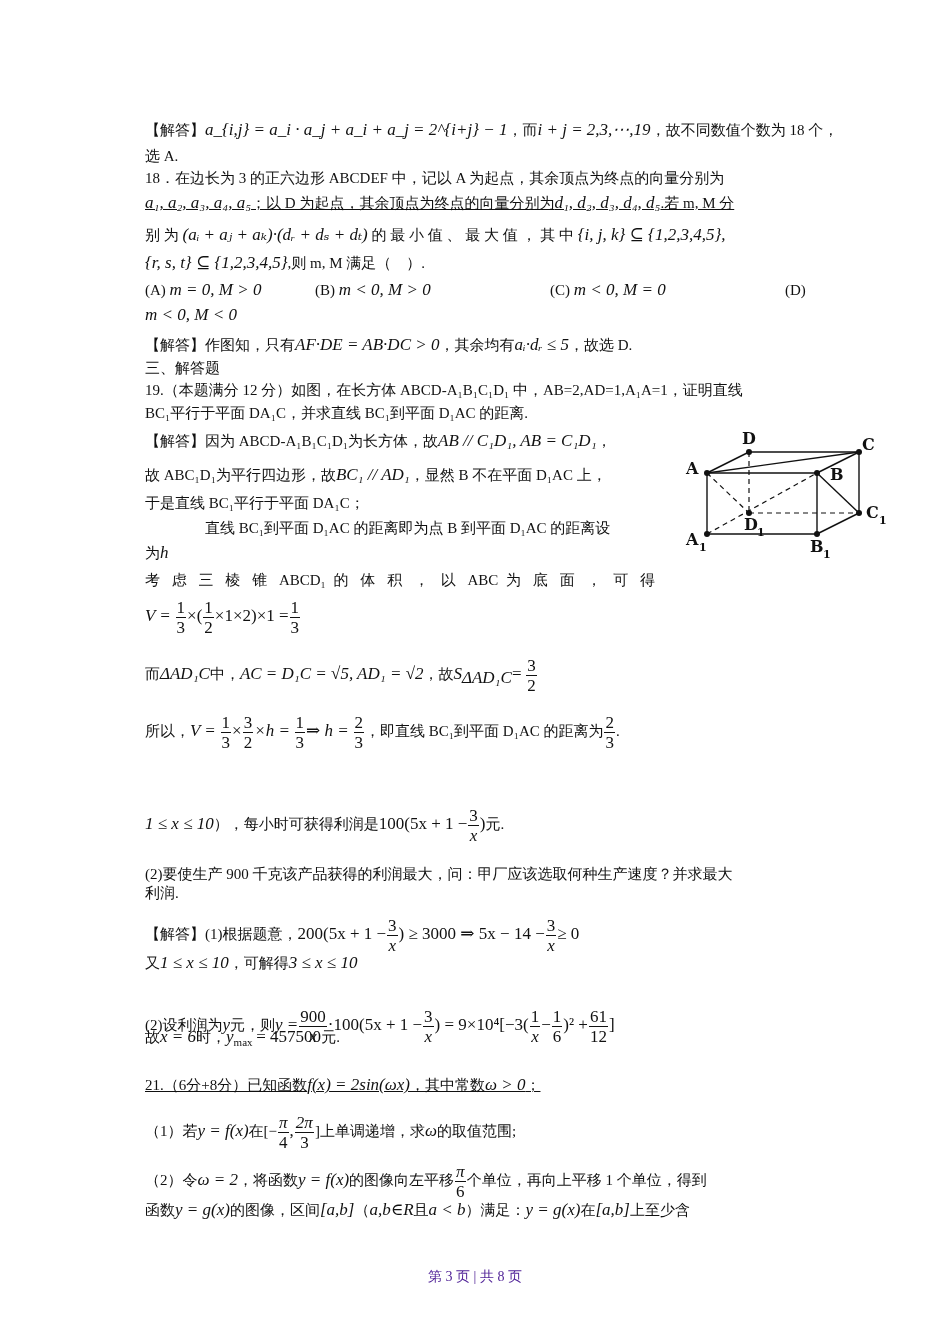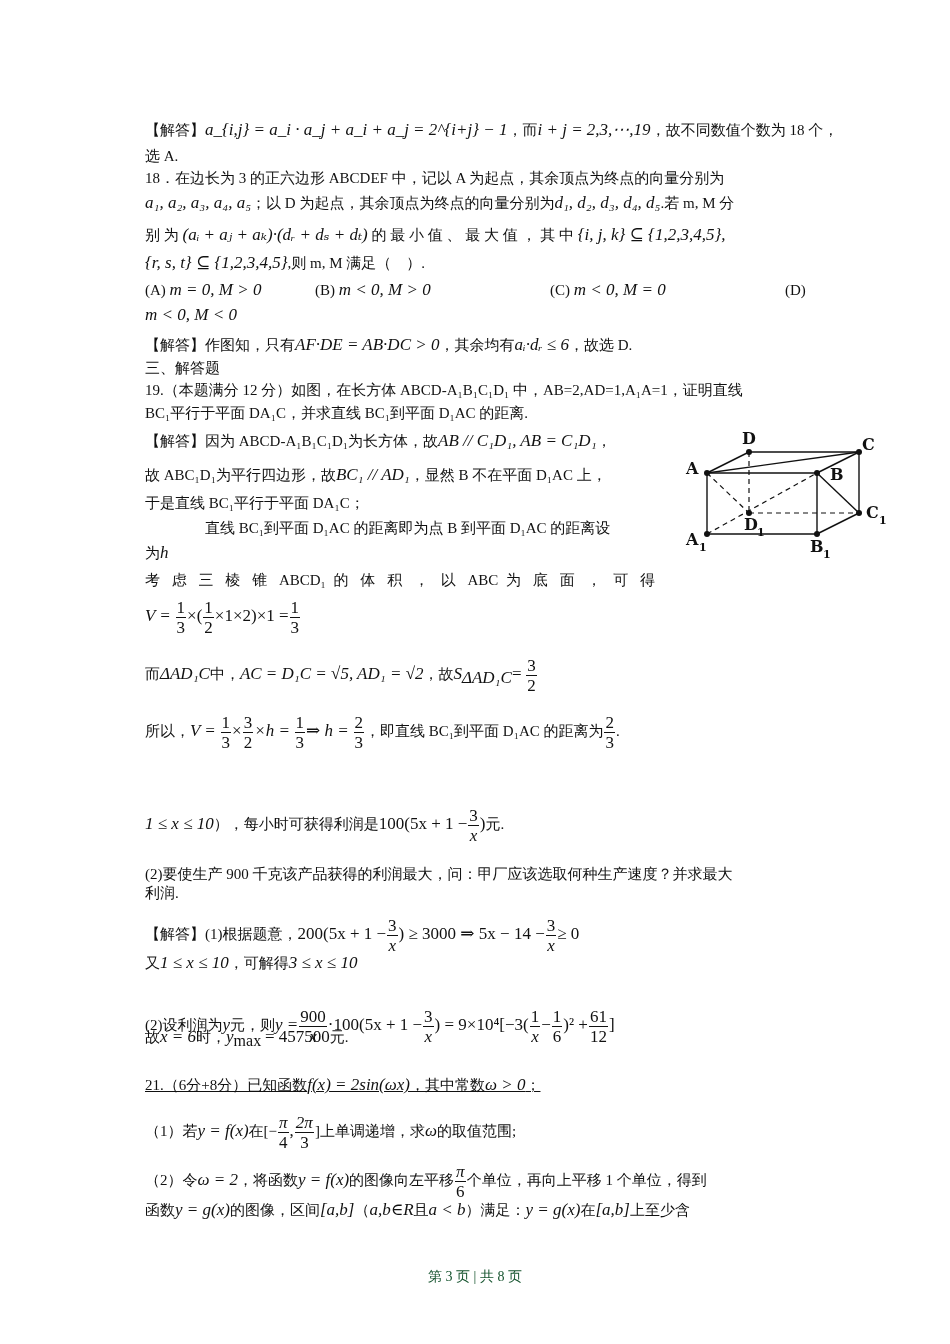--- a/index.html
+++ b/index.html
@@ -2,60 +2,60 @@
 <html><head>
 <meta charset="utf-8">
 <style>
   html, body { margin: 0; padding: 0; background: #ffffff; }
   body { width: 950px; height: 1344px; position: relative; overflow: hidden;
          font-family: "Liberation Serif", "DejaVu Serif", serif; color: #111; }
   .page { position: absolute; left: 0; top: 0; width: 950px; height: 1344px; background: #fff; }
   .ln { position: absolute; left: 145px; font-size: 15px; line-height: 20px; white-space: nowrap; }
   .m { font-family: "Liberation Serif", "DejaVu Serif", serif; font-style: italic; font-size: 17px; }
   .mu { font-family: "Liberation Serif", "DejaVu Serif", serif; font-size: 17px; }
-  sub, sup { font-size: 16px; }
+  sub, sup { font-size: 11px; }
   .frac { display: inline-block; vertical-align: middle; text-align: center; font-size: 17px; line-height: 19px; margin: 0 1px; }
   .frac > span { display: block; padding: 0 1px; }
   .frac > span.num { border-bottom: 1px solid #111; }
-  .footer { position: absolute; top: 1268px; left: 0; width: 950px; text-align: center; font-size: 14px; color: #14532d; }
+  .footer { position: absolute; top: 1268px; left: 0; width: 950px; text-align: center; font-size: 14px; color: #4c1d95; }
   .diagram { position: absolute; left: 680px; top: 425px; width: 220px; height: 140px; }
   .just { text-align-last: justify; text-align: justify; width: 510px; display: inline-block; }
 </style>
 </head>
 <body>
 
 <div class="page">
 
   <div class="ln" style="top:120px;">
     <span>【解答】</span><span class="m">a_{i,j} = a_i · a_j + a_i + a_j = 2^{i+j} − 1</span><span>，而</span><span class="m">i + j = 2,3,⋯,19</span><span>，故不同数值个数为 18 个，</span>
   </div>
   <div class="ln" style="top:146px;">选 A.</div>
 
   <div class="ln" style="top:168px;">18．在边长为 3 的正六边形 ABCDEF 中，记以 A 为起点，其余顶点为终点的向量分别为</div>
-  <div class="ln" style="top:193px;">
+  <div class="ln" style="top:193px;text-decoration:underline;">
     <span class="m">a₁, a₂, a₃, a₄, a₅</span><span>；以 D 为起点，其余顶点为终点的向量分别为</span><span class="m">d₁, d₂, d₃, d₄, d₅</span><span>.若 m, M 分</span>
   </div>
   <div class="ln" style="top:225px;">
     <span>别 为</span>
     <span class="m">(aᵢ + aⱼ + aₖ)·(dᵣ + dₛ + dₜ)</span>
     <span>的 最 小 值 、 最 大 值 ， 其 中</span>
     <span class="m">{i, j, k} ⊆ {1,2,3,4,5},</span>
   </div>
   <div class="ln" style="top:253px;">
     <span class="m">{r, s, t} ⊆ {1,2,3,4,5}</span><span>,则 m, M 满足（　）.</span>
   </div>
   <div class="ln" style="top:280px; width:660px;">
     <span style="position:absolute; left:0;"><span>(A)</span> <span class="m">m = 0, M &gt; 0</span></span>
     <span style="position:absolute; left:170px;"><span>(B)</span> <span class="m">m &lt; 0, M &gt; 0</span></span>
     <span style="position:absolute; left:405px;"><span>(C)</span> <span class="m">m &lt; 0, M = 0</span></span>
     <span style="position:absolute; left:640px;">(D)</span>
   </div>
   <div class="ln" style="top:305px;"><span class="m">m &lt; 0, M &lt; 0</span></div>
   <div class="ln" style="top:335px;">
-    <span>【解答】</span><span>作图知，只有</span><span class="m">AF·DE = AB·DC &gt; 0</span><span>，其余均有</span><span class="m">aᵢ·dᵣ ≤ 6</span><span>，故选 D.</span>
+    <span>【解答】</span><span>作图知，只有</span><span class="m">AF·DE = AB·DC &gt; 0</span><span>，其余均有</span><span class="m">aᵢ·dᵣ ≤ 5</span><span>，故选 D.</span>
   </div>
 
   <div class="ln" style="top:358px;">三、解答题</div>
 
   <div class="ln" style="top:380px;">19.（本题满分 12 分）如图，在长方体 ABCD-A₁B₁C₁D₁ 中，AB=2,AD=1,A₁A=1，证明直线</div>
   <div class="ln" style="top:403px;">BC₁平行于平面 DA₁C，并求直线 BC₁到平面 D₁AC 的距离.</div>
   <div class="ln" style="top:465px;">
     <span>故 ABC₁D₁为平行四边形，故</span><span class="m">BC₁ // AD₁</span><span>，显然 B 不在平面 D₁AC 上，</span>
   </div>
   <div class="ln" style="top:431px;">

